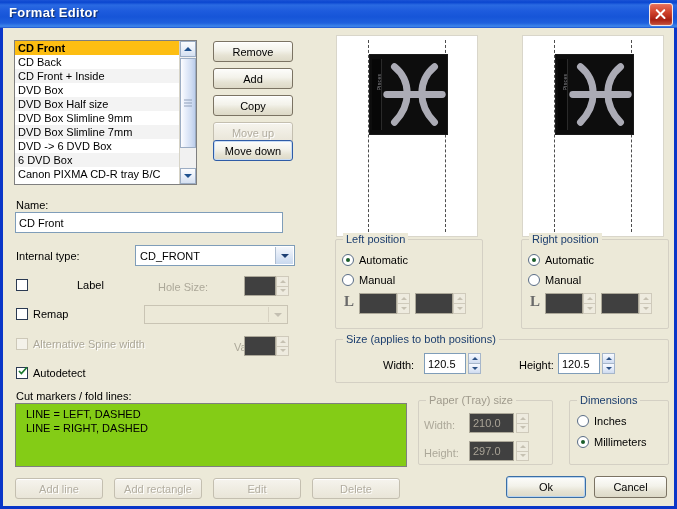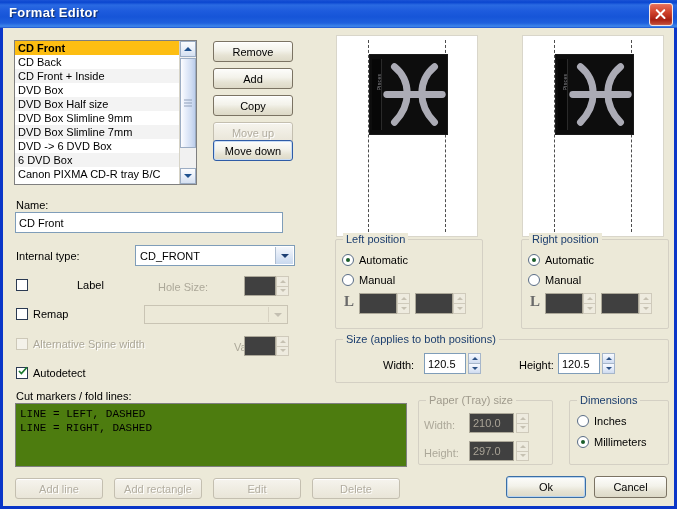--- a/index.html
+++ b/index.html
@@ -341,26 +341,26 @@
     width:0;height:0;border-left:4px solid transparent;border-right:4px solid transparent;border-bottom:4px solid #20528f;
   }
   .tri-down-sb {
     width:0;height:0;border-left:4px solid transparent;border-right:4px solid transparent;border-top:4px solid #20528f;
   }
 
   
   .ta {
     position: absolute;
     box-sizing: border-box;
-    background: #4d7c0f;
+    background: #84cc16;
     border: 1px solid #7f7f7f;
-    font-family: Liberation Mono, monospace;
+    font-family: Liberation Sans, sans-serif;
     font-size: 11px;
     color: #000;
-    padding: 3px 4px;
+    padding: 3px 10px;
     white-space: pre;
     overflow: hidden;
     line-height: 14px;
   }
 
   
   .preview {
     position: absolute;
     box-sizing: border-box;
     background: #ffffff;

